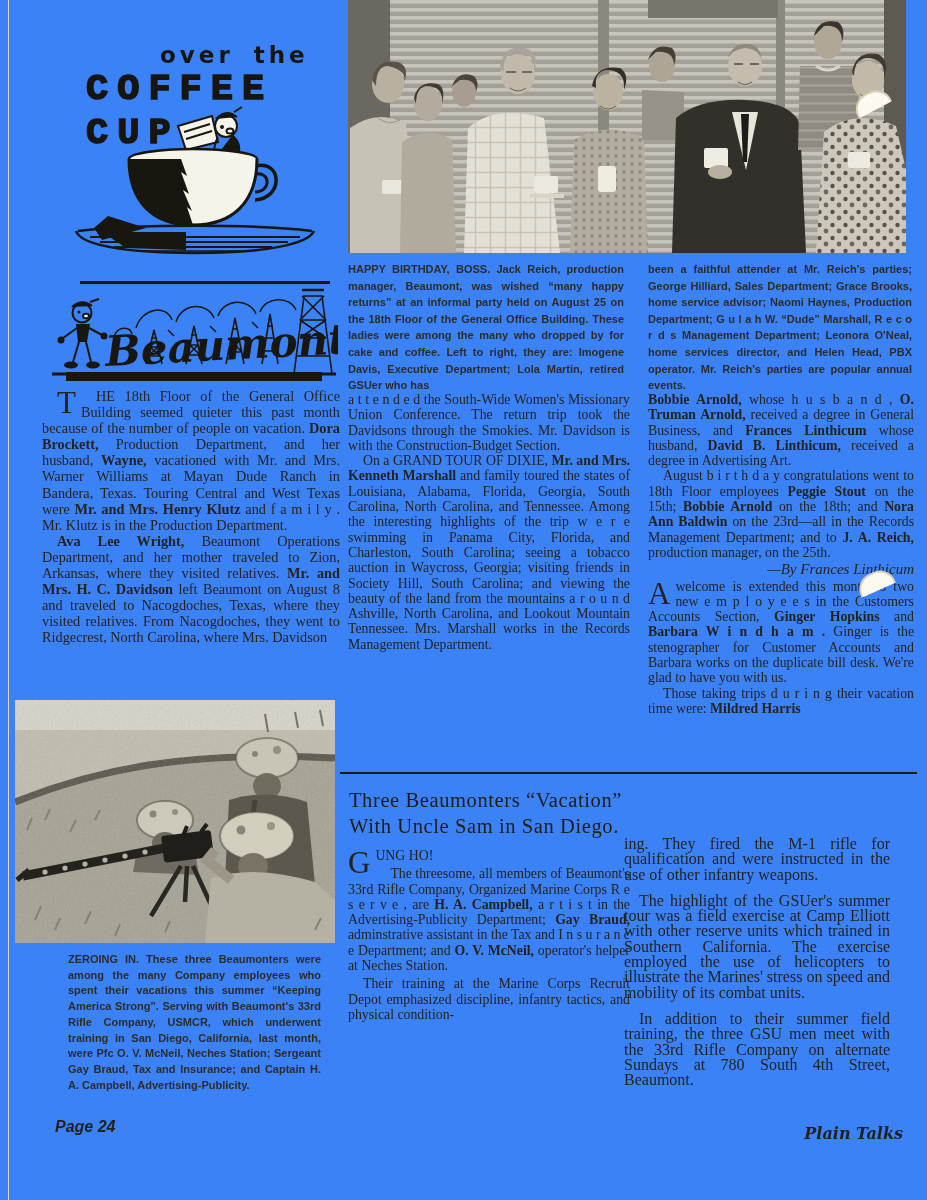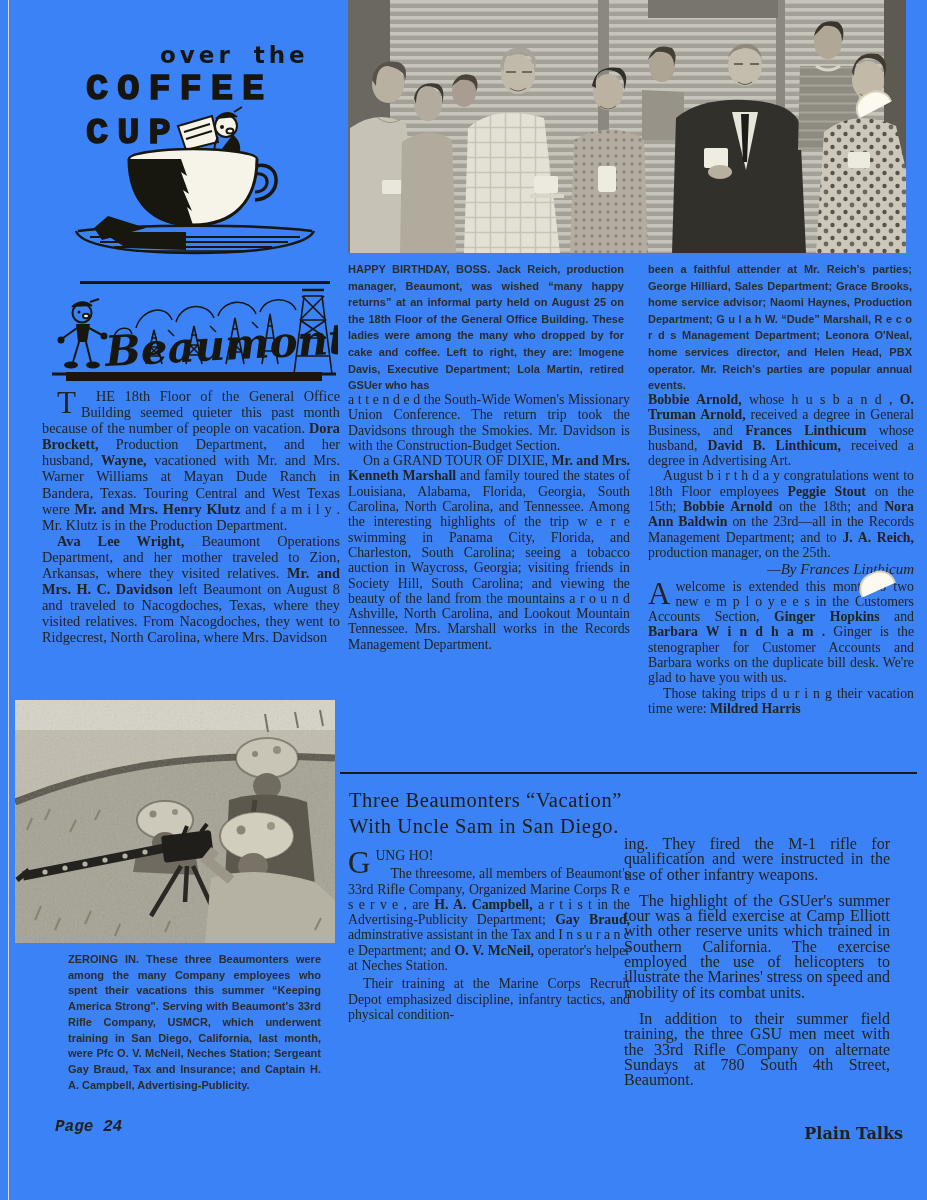--- a/index.html
+++ b/index.html
@@ -45,24 +45,24 @@
   
   .mid-rule{position:absolute;left:340px;top:772px;width:577px;height:2px;background:#1a1914;}
   .sd-headline{position:absolute;left:349px;top:787px;width:300px;font-size:20.5px;
     line-height:26px;letter-spacing:0.6px;color:#1e1d18;}
   .bot-left{left:348px;top:848px;width:282px;font-size:13.8px;line-height:15.3px;}
   .bot-left p{margin:0 0 3px;}
   .bot-right{left:624px;top:836px;width:266px;font-size:16px;line-height:15.3px;}
   .bot-right p{margin:0 0 11px;}
 
   
-  .footer-left{position:absolute;left:55px;top:1118px;font-family:Liberation Mono, monospace;
+  .footer-left{position:absolute;left:55px;top:1118px;font-family:Liberation Sans, sans-serif;
     font-style:italic;font-weight:bold;font-size:16px;color:#22211d;}
   .footer-right{position:absolute;right:24px;top:1124px;font-family:"DejaVu Serif",serif;
-    font-weight:bold;font-size:16px;color:#22211d;}
+    font-style:italic;font-weight:bold;font-size:16px;color:#22211d;}
 
   
   .crescent{position:absolute;width:34px;height:17px;border:2px solid #d5cfba;border-bottom:none;
     border-radius:17px 17px 0 0;background:#fbf9f0;}
   .crescent.c1{left:852px;top:92px;transform:rotate(-28deg);}
   .crescent.c2{left:856px;top:572px;transform:rotate(-24deg);}
 </style>
 </head>
 <body>
 

